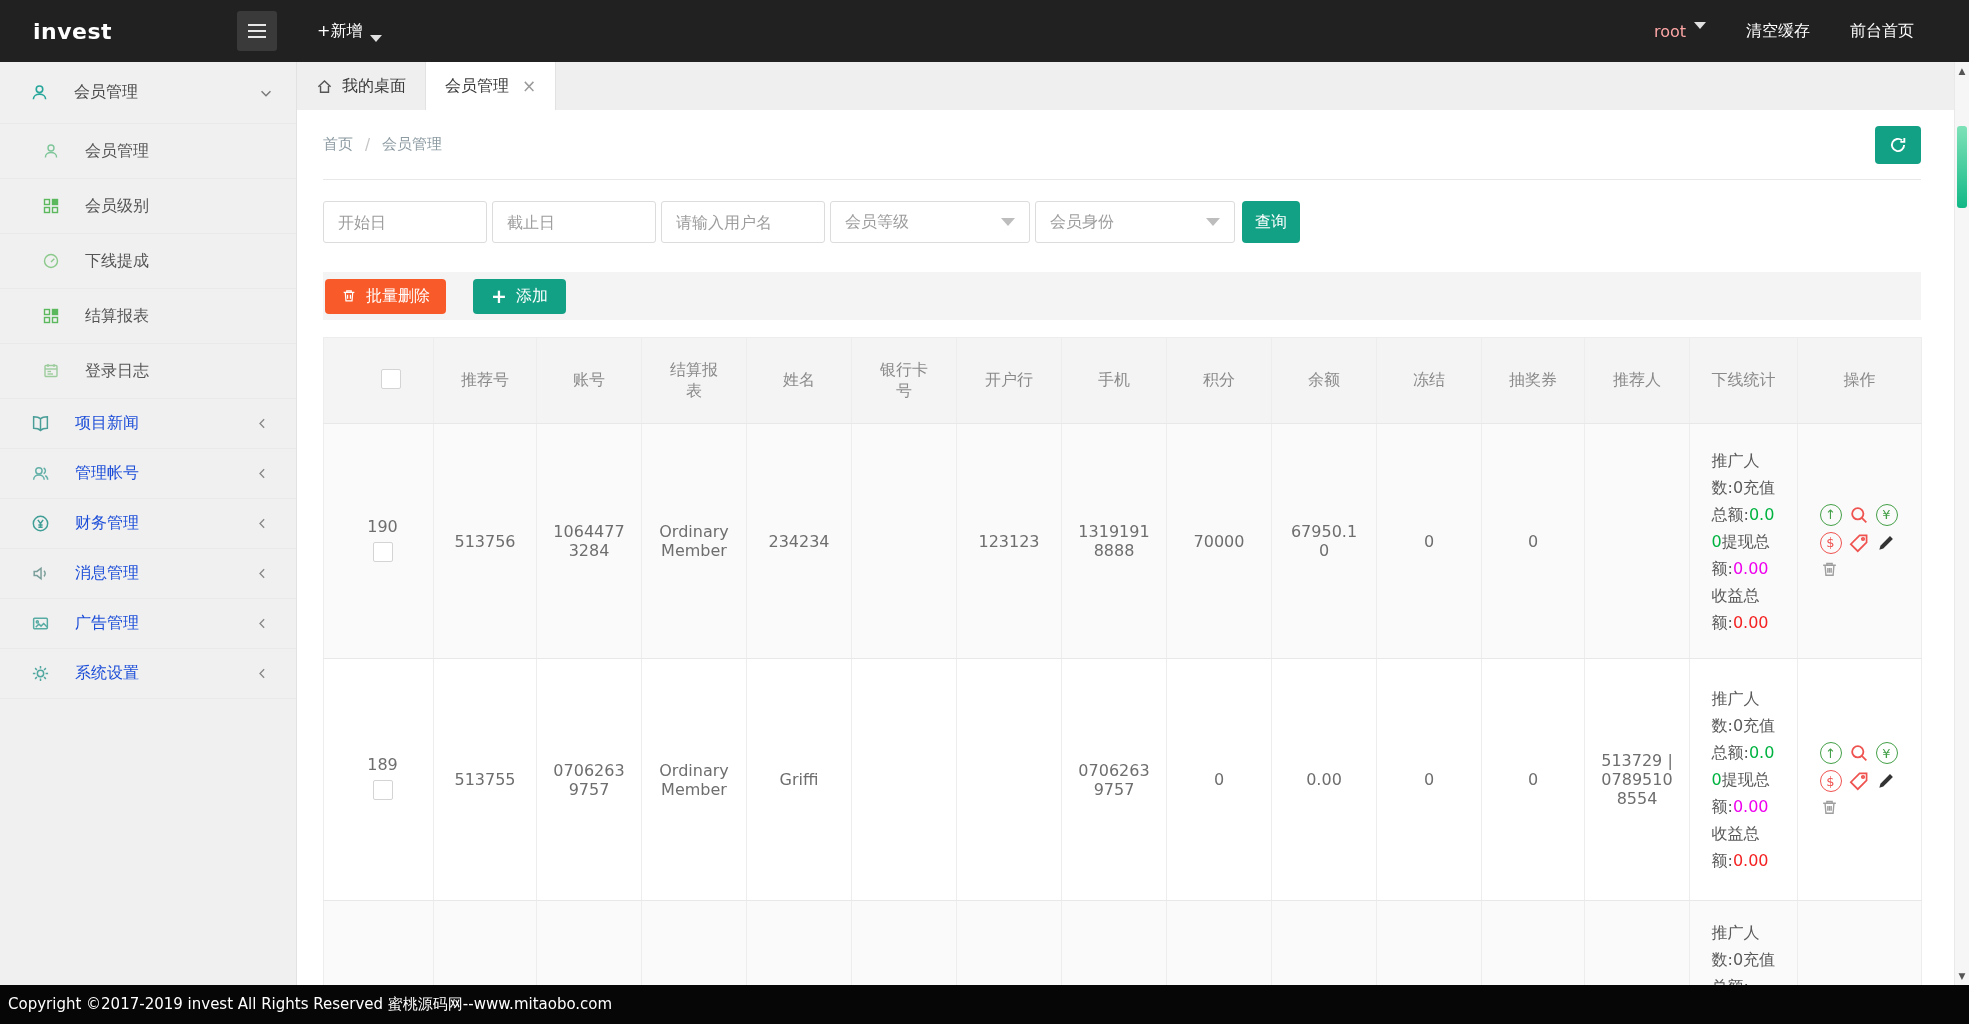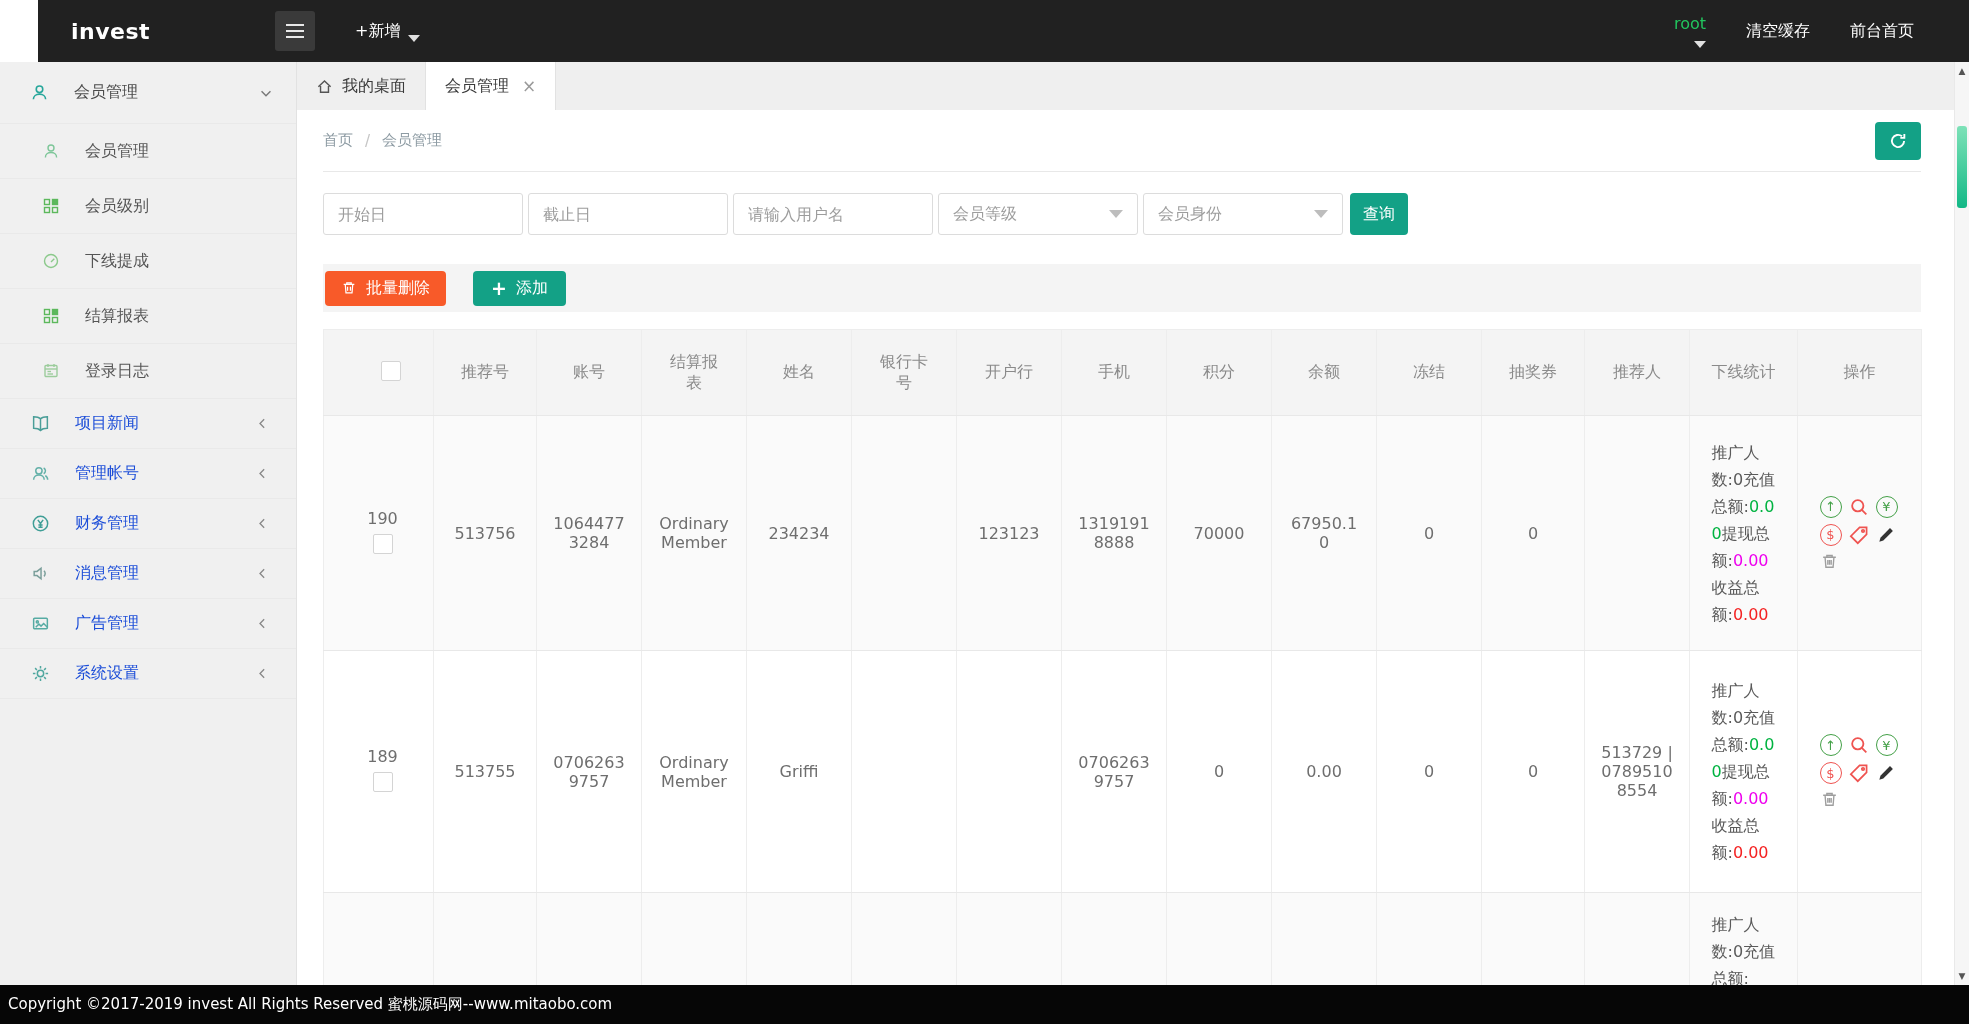--- a/index.html
+++ b/index.html
@@ -1,31 +1,31 @@
 <!DOCTYPE html>
 <html><head>
 <meta charset="utf-8">
 <style>
   * { margin:0; padding:0; box-sizing:border-box; }
   html,body { width:1969px; height:1024px; overflow:hidden; background:#fff;
     font-family:"DejaVu Sans","Liberation Sans",sans-serif; }
 
   
   .navbar { position:absolute; top:0; left:0; right:0; height:62px; background:#212121;
-    display:flex; align-items:center; color:#fff; z-index:30;margin-left:38px; }
+    display:flex; align-items:center; color:#fff; z-index:30; }
   .logo { padding-left:33px; width:237px; font-size:22px; font-weight:bold; letter-spacing:.5px; }
   .hamb { width:40px; height:40px; background:#3a3a3a; border-radius:3px; display:flex;
     align-items:center; justify-content:center; cursor:pointer; }
   .hamb-lines { position:relative; width:18px; height:2px; background:#e8e8e8;
     box-shadow:0 6px 0 #e8e8e8, 0 -6px 0 #e8e8e8; }
   .nav-add { margin-left:40px; font-size:16px; display:flex; align-items:flex-end; gap:8px; cursor:pointer; }
   .caret-down { width:0; height:0; border-left:6px solid transparent; border-right:6px solid transparent;
     border-top:7px solid #e0e0e0; display:inline-block; }
   .nav-right { margin-left:auto; display:flex; align-items:center; gap:40px; padding-right:55px; font-size:16px; }
-  .nav-user { color:#22c55e; display:flex; align-items:flex-end; gap:8px; cursor:pointer;flex-direction:column; }
+  .nav-user { color:#fca5a5; display:flex; align-items:flex-start; gap:8px; cursor:pointer; }
   .nav-link { cursor:pointer; }
 
   
   .sidebar { position:absolute; top:62px; left:0; width:297px; bottom:39px; background:#f0f0f0;
     border-right:1px solid #e2e2e2; z-index:10; }
   .side-item { display:flex; align-items:center; border-bottom:1px solid #e9e9e9; color:#4a4a4a;
     font-size:16px; cursor:pointer; background:#f0f0f0; }
   .side-group { height:62px; padding:0 22px 0 30px; }
   .side-sub   { height:55px; padding:0 22px 0 42px; color:#555; }
   .side-top   { height:50px; padding:0 26px 0 31px; color:#1d4ed8;justify-content:space-between; }
@@ -36,28 +36,28 @@
   
   .main { position:absolute; top:62px; left:297px; right:15px; bottom:39px; background:#fff; }
   .tabbar { height:48px; background:#efefef; display:flex; align-items:stretch; }
   .tab { display:flex; align-items:center; gap:9px; padding:0 19px; font-size:16px; color:#3a3a3a;
     border-right:1px solid #e2e2e2; cursor:pointer; }
   .tab.active { background:#fff; }
   .tab .x { color:#9a9a9a; font-size:17px; margin-left:4px; }
 
   .content { position:relative; height:875px; overflow:hidden; padding:0 33px 0 26px; }
 
-  .crumb-row { height:62px; display:flex; align-items:center; border-bottom:1px solid #e8e8e8; }
+  .crumb-row { height:70px; display:flex; align-items:center; border-bottom:1px solid #e8e8e8; }
   .crumb { font-size:15px; color:#8d9ba3; display:flex; gap:12px; align-items:center; }
   .crumb .sep { color:#c4c4c4; }
   .refresh-btn { margin-left:auto; width:46px; height:38px; background:#13a186; border-radius:4px;
     display:flex; align-items:center; justify-content:center; cursor:pointer; }
 
   .filter-row { margin-top:21px; display:flex; gap:5px; height:42px; }
-  .f-input { width:200px; height:42px; border:1px solid #dcdcdc; border-radius:3px; background:#fff;
+  .f-input { width:164px; height:42px; border:1px solid #dcdcdc; border-radius:3px; background:#fff;
     font-size:16px; color:#555; padding:0 14px; outline:none;
     font-family:"DejaVu Sans","Liberation Sans",sans-serif; }
   .f-input::placeholder { color:#9d9d9d; opacity:1; }
   .f-select { width:200px; height:42px; border:1px solid #dcdcdc; border-radius:3px; background:#fff;
     display:flex; align-items:center; padding:0 14px; font-size:16px; color:#9d9d9d; cursor:pointer; }
   .f-select .tri { margin-left:auto; width:0; height:0; border-left:7px solid transparent;
     border-right:7px solid transparent; border-top:8px solid #bdbdbd; }
   .btn-query { width:58px; height:42px; margin-left:2px; background:#13a186; color:#fff; border:none;
     border-radius:4px; font-size:16px; cursor:pointer; font-family:inherit; }
 

